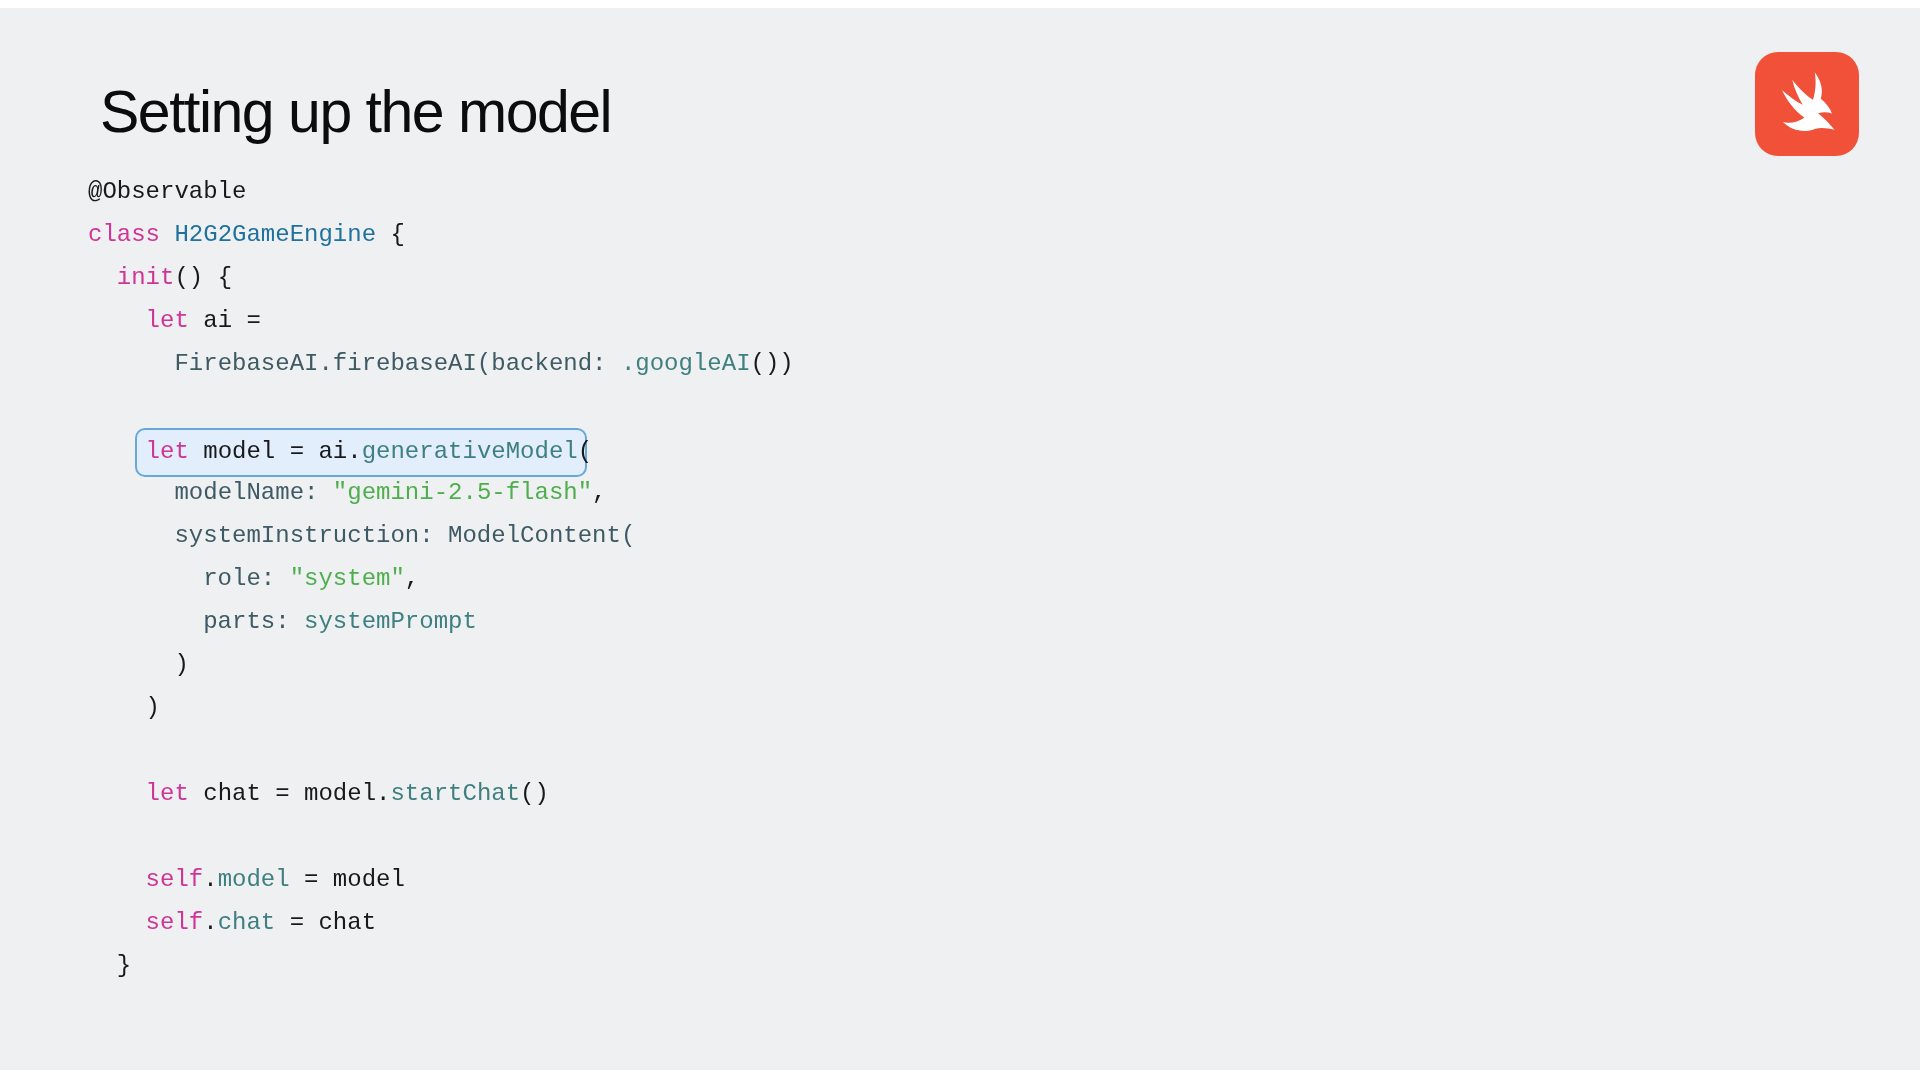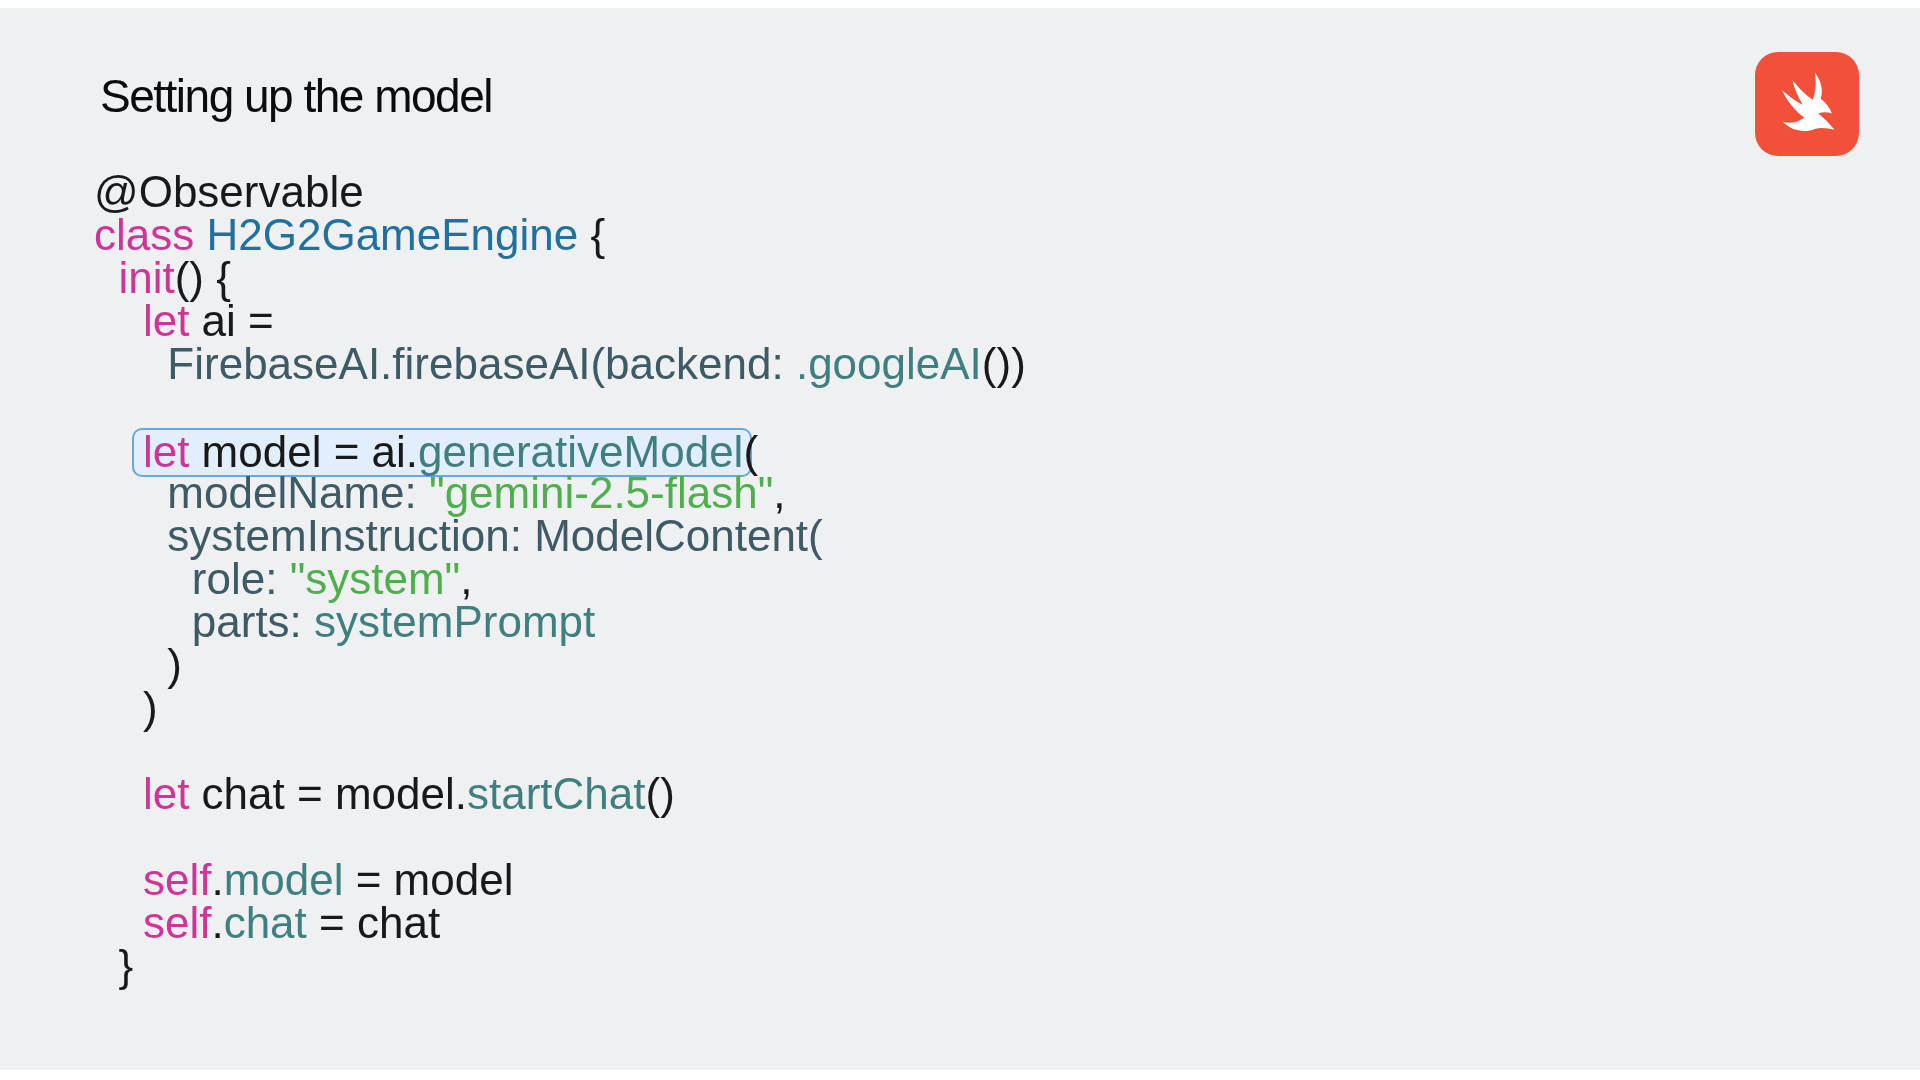--- a/index.html
+++ b/index.html
@@ -11,38 +11,38 @@
     font-family:"Liberation Sans", sans-serif;
   }
   .edge-strip{
     position:absolute;left:0;width:1920px;background:#ffffff;
   }
   .edge-strip.top{top:0;height:8px;}
   .edge-strip.bottom{bottom:0;height:10px;}
   .slide-title{
     position:absolute;
     left:100px;top:38px;
-    font-size:46px;
+    font-size:59px;
     font-weight:500;
     letter-spacing:-1.5px;
     color:#0b0c0d;
   }
   .swift-logo{
     position:absolute;
     left:1755px;top:52px;
     width:104px;height:104px;
     border-radius:23px;
     display:flex;align-items:center;justify-content:center;
   }
   .swift-logo svg{width:86px;height:86px;}
   .code-block{
     position:absolute;
-    left:94px;top:170px;
-    font-family:Liberation Sans, sans-serif;
-    font-size:44px;
+    left:88px;top:170px;
+    font-family:Liberation Mono, monospace;
+    font-size:24px;
     line-height:43px;
     white-space:pre;
   }
   .code-line{height:43px;}
   .hl-box{
     display:inline-block;
     border:2px solid #68a8d9;
     background:#e2eefb;
     border-radius:10px;
     padding:0 7px 2px 9px;

